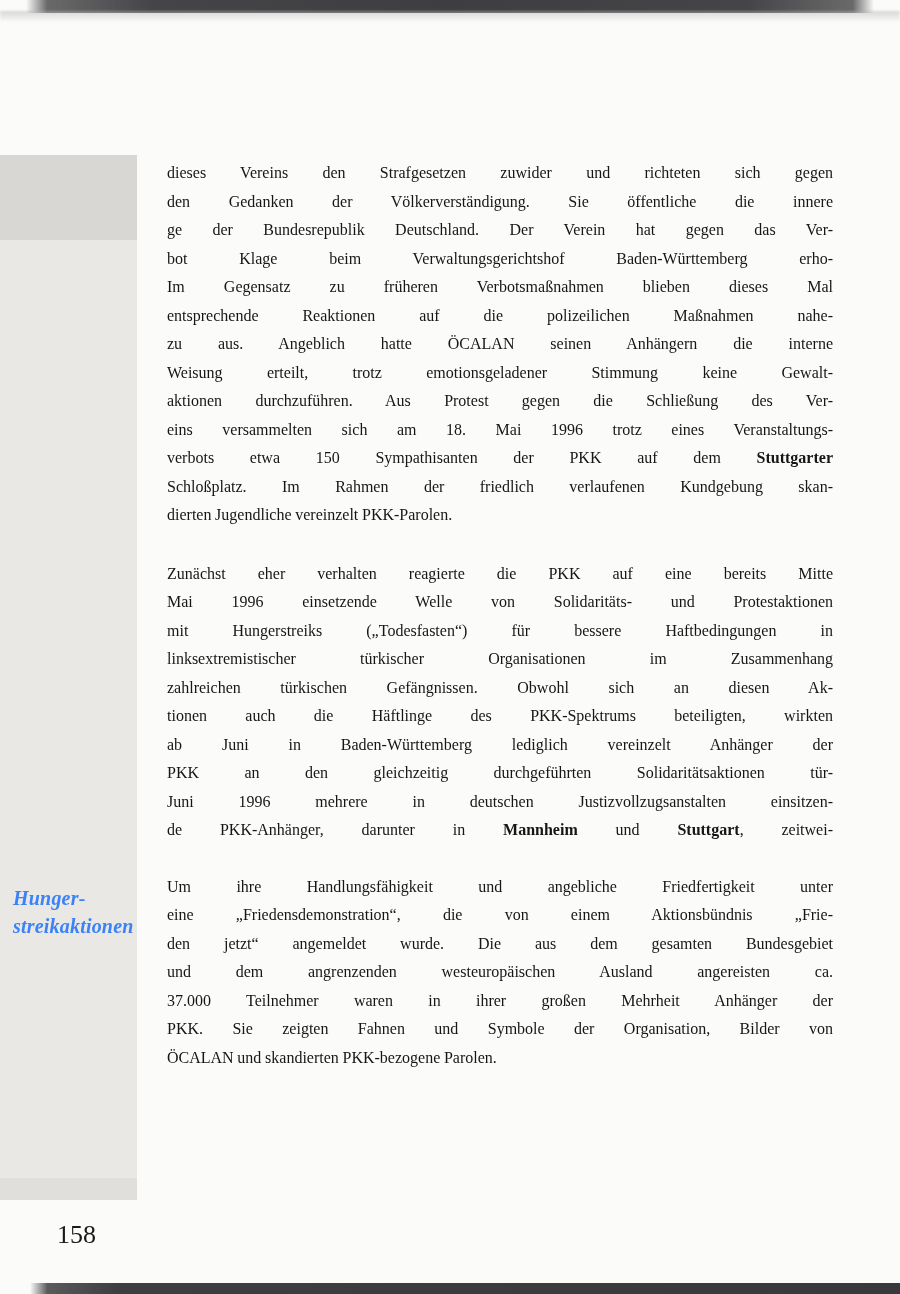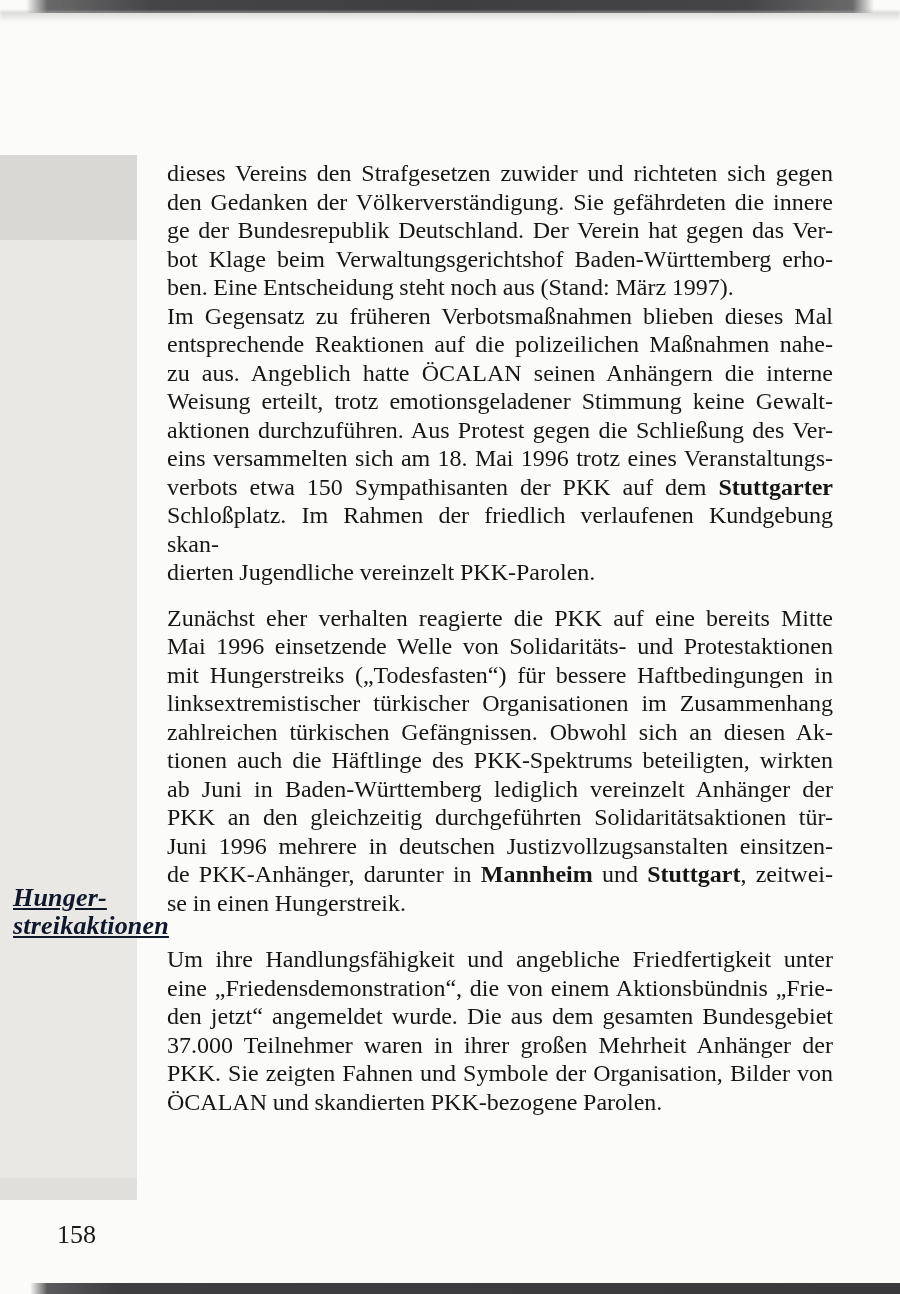--- a/index.html
+++ b/index.html
@@ -71,37 +71,36 @@
     width: 100%; height: 22px;
     background: #e0dfdc;
   }
 
   .margin-note {
     position: absolute;
     left: 13px; top: 884px;
     width: 132px;
     font-weight: bold;
     font-style: italic;
-    font-size: 26px;
+    font-size: 20px;
     line-height: 28px;
     letter-spacing: 0.2px;
-    color: #0f172a;
-    text-decoration: underline;
+    color: #3b82f6;
   }
 
   .text-column {
     position: absolute;
     left: 167px; top: 159px;
     width: 666px;
-    font-size: 24px;
+    font-size: 16px;
     line-height: 28.5px;
     word-spacing: -0.3px;
   }
   .para { margin: 0; }
-  .para:nth-child(2) { margin-top: 17px; }
+  .para:nth-child(2) { margin-top: 30px; }
   .para:nth-child(3) { margin-top: 28px; }
   .line { text-align: justify; text-align-last: justify; }
   .line.left { text-align: left; text-align-last: left; }
   .line b { font-weight: bold; }
 
   .page-number {
     position: absolute;
     left: 57px; top: 1220px;
     font-size: 26px;
     color: #1b1b1b;
@@ -121,24 +120,23 @@
   </div>
 
   <div class="margin-note">
     <div>Hunger-</div>
     <div>streikaktionen</div>
   </div>
 
   <div class="text-column">
       <div class="para">
         <div class="line"><span>dieses Vereins den Strafgesetzen zuwider und richteten sich gegen</span></div>
-        <div class="line"><span>den Gedanken der Völkerverständigung. Sie gefährdeten die innere</span></div>
+        <div class="line"><span>den Gedanken der Völkerverständigung. Sie öffentliche die innere</span></div>
         <div class="line"><span>ge der Bundesrepublik Deutschland. Der Verein hat gegen das Ver-</span></div>
         <div class="line"><span>bot Klage beim Verwaltungsgerichtshof Baden-Württemberg erho-</span></div>
-        <div class="line left"><span>ben. Eine Entscheidung steht noch aus (Stand: März 1997).</span></div>
         <div class="line"><span>Im Gegensatz zu früheren Verbotsmaßnahmen blieben dieses Mal</span></div>
         <div class="line"><span>entsprechende Reaktionen auf die polizeilichen Maßnahmen nahe-</span></div>
         <div class="line"><span>zu aus. Angeblich hatte ÖCALAN seinen Anhängern die interne</span></div>
         <div class="line"><span>Weisung erteilt, trotz emotionsgeladener Stimmung keine Gewalt-</span></div>
         <div class="line"><span>aktionen durchzuführen. Aus Protest gegen die Schließung des Ver-</span></div>
         <div class="line"><span>eins versammelten sich am 18. Mai 1996 trotz eines Veranstaltungs-</span></div>
         <div class="line"><span>verbots etwa 150 Sympathisanten der PKK auf dem </span><b>Stuttgarter</b><span></span></div>
         <div class="line"><span>Schloßplatz. Im Rahmen der friedlich verlaufenen Kundgebung skan-</span></div>
         <div class="line left"><span>dierten Jugendliche vereinzelt PKK-Parolen.</span></div>
       </div>
@@ -146,26 +144,26 @@
         <div class="line"><span>Zunächst eher verhalten reagierte die PKK auf eine bereits Mitte</span></div>
         <div class="line"><span>Mai 1996 einsetzende Welle von Solidaritäts- und Protestaktionen</span></div>
         <div class="line"><span>mit Hungerstreiks („Todesfasten“) für bessere Haftbedingungen in</span></div>
         <div class="line"><span>linksextremistischer türkischer Organisationen im Zusammenhang</span></div>
         <div class="line"><span>zahlreichen türkischen Gefängnissen. Obwohl sich an diesen Ak-</span></div>
         <div class="line"><span>tionen auch die Häftlinge des PKK-Spektrums beteiligten, wirkten</span></div>
         <div class="line"><span>ab Juni in Baden-Württemberg lediglich vereinzelt Anhänger der</span></div>
         <div class="line"><span>PKK an den gleichzeitig durchgeführten Solidaritätsaktionen tür-</span></div>
         <div class="line"><span>Juni 1996 mehrere in deutschen Justizvollzugsanstalten einsitzen-</span></div>
         <div class="line"><span>de PKK-Anhänger, darunter in </span><b>Mannheim</b><span> und </span><b>Stuttgart</b><span>, zeitwei-</span></div>
-        <div class="line left"><span>se in einen Hungerstreik.</span></div>
       </div>
       <div class="para">
         <div class="line"><span>Um ihre Handlungsfähigkeit und angebliche Friedfertigkeit unter</span></div>
         <div class="line"><span>eine „Friedensdemonstration“, die von einem Aktionsbündnis „Frie-</span></div>
         <div class="line"><span>den jetzt“ angemeldet wurde. Die aus dem gesamten Bundesgebiet</span></div>
+        <div class="line"><span>und dem angrenzenden westeuropäischen Ausland angereisten ca.</span></div>
         <div class="line"><span>37.000 Teilnehmer waren in ihrer großen Mehrheit Anhänger der</span></div>
         <div class="line"><span>PKK. Sie zeigten Fahnen und Symbole der Organisation, Bilder von</span></div>
         <div class="line left"><span>ÖCALAN und skandierten PKK-bezogene Parolen.</span></div>
       </div>
     </div>
 
   <div class="page-number">158</div>
 
   <div class="scan-bar-bottom"></div>
 

